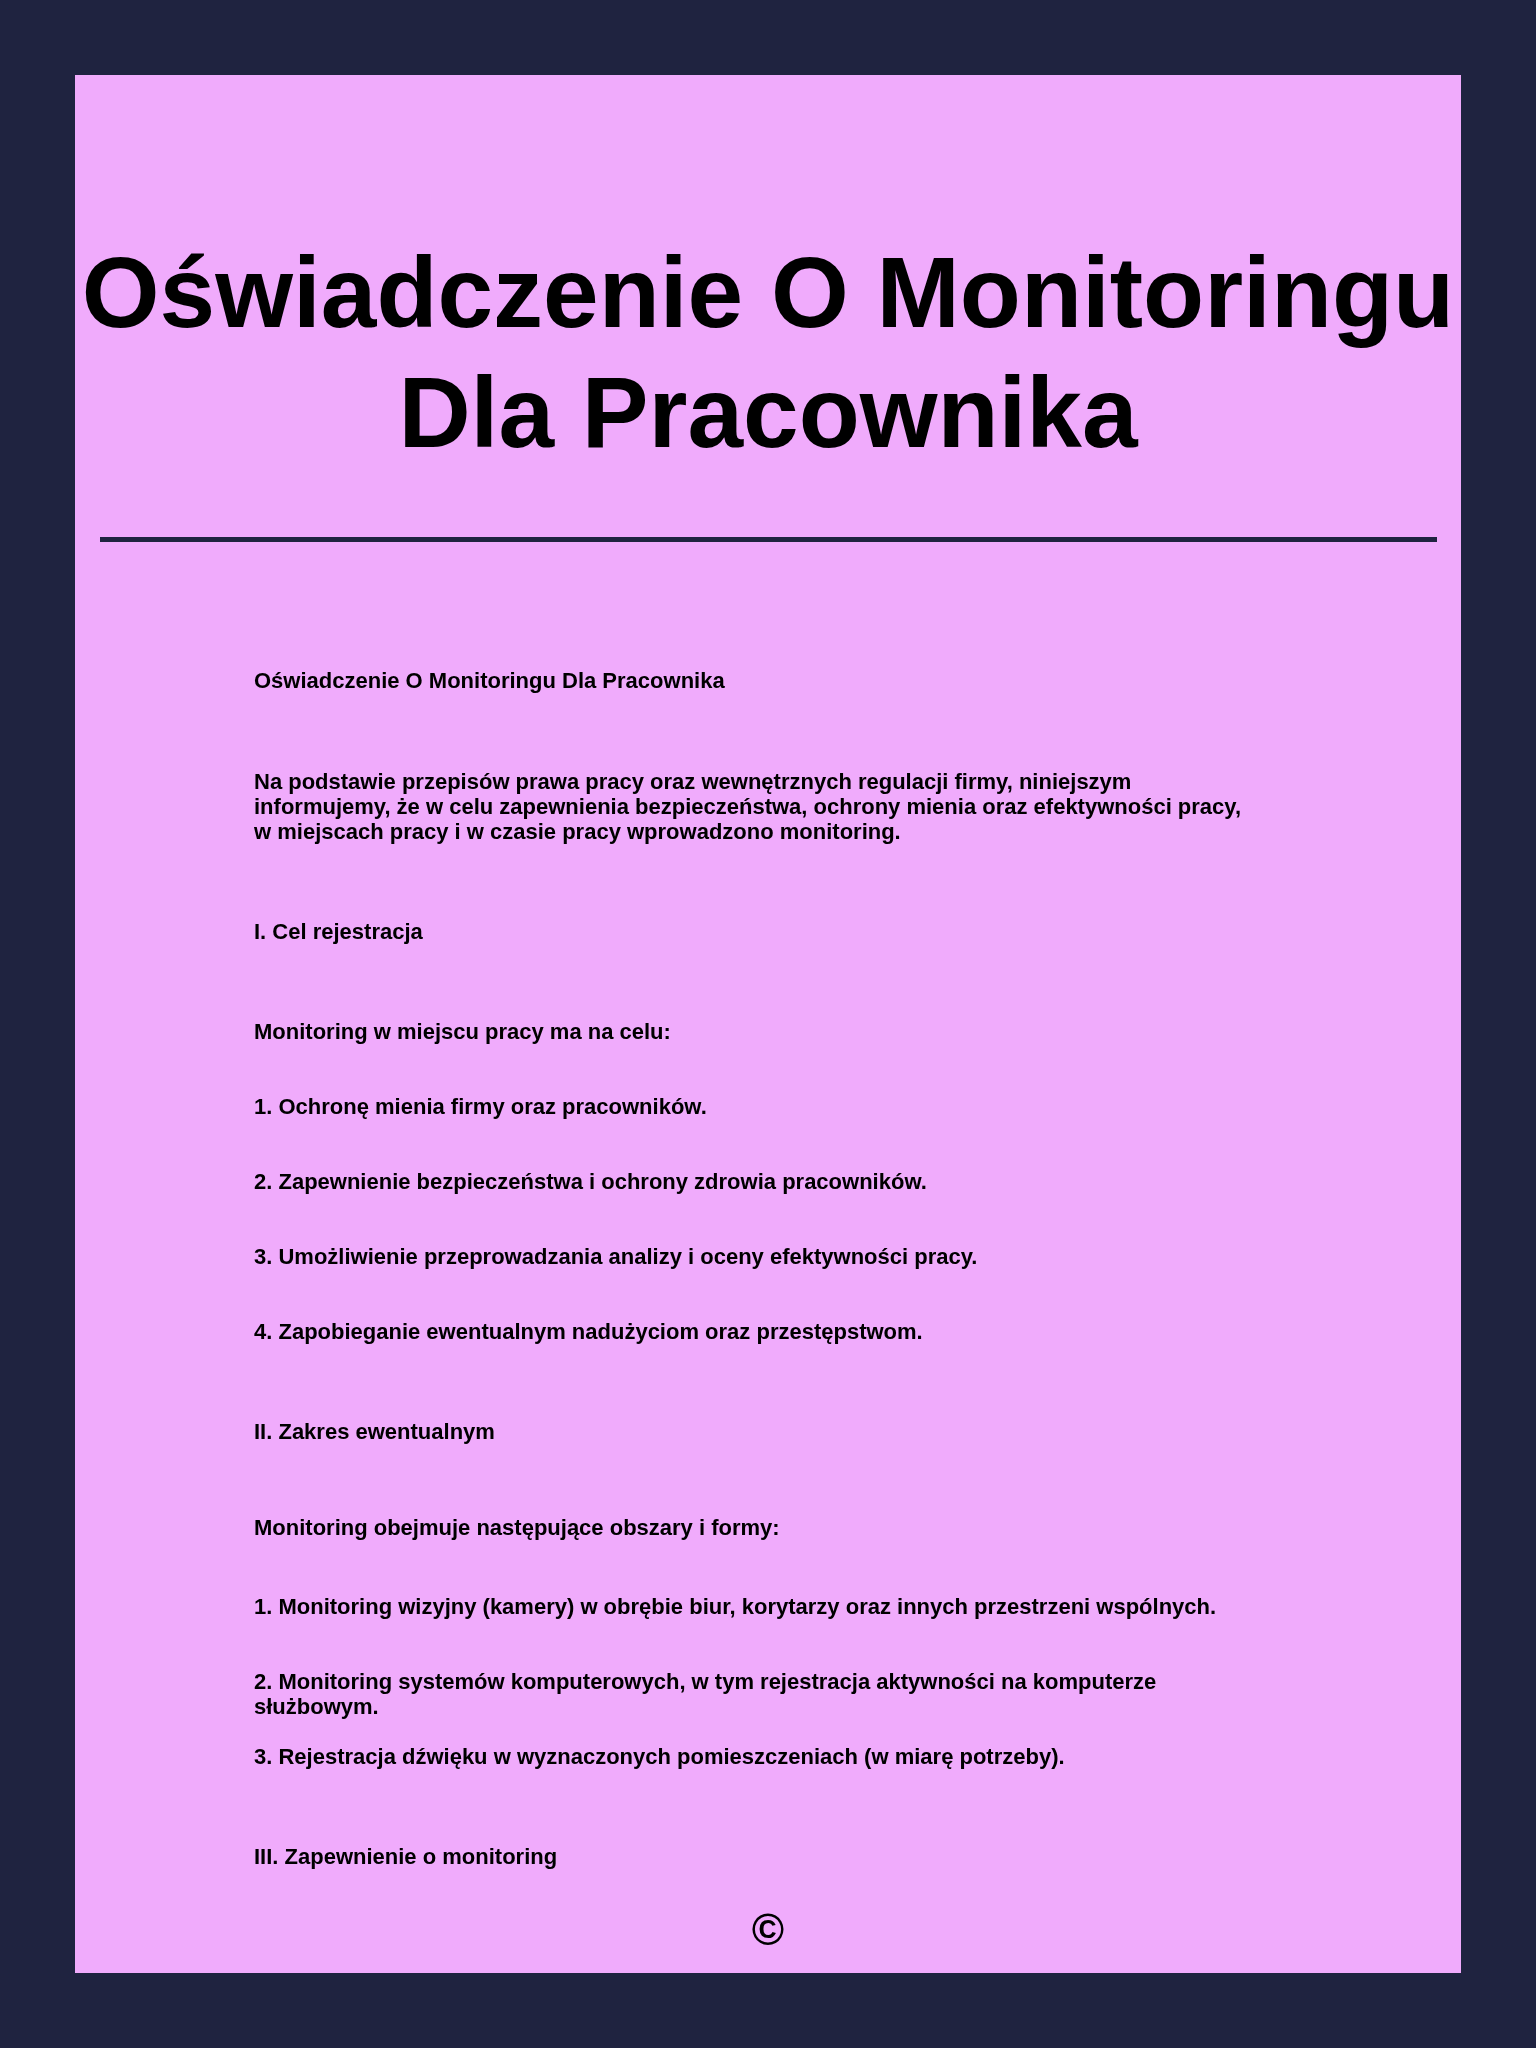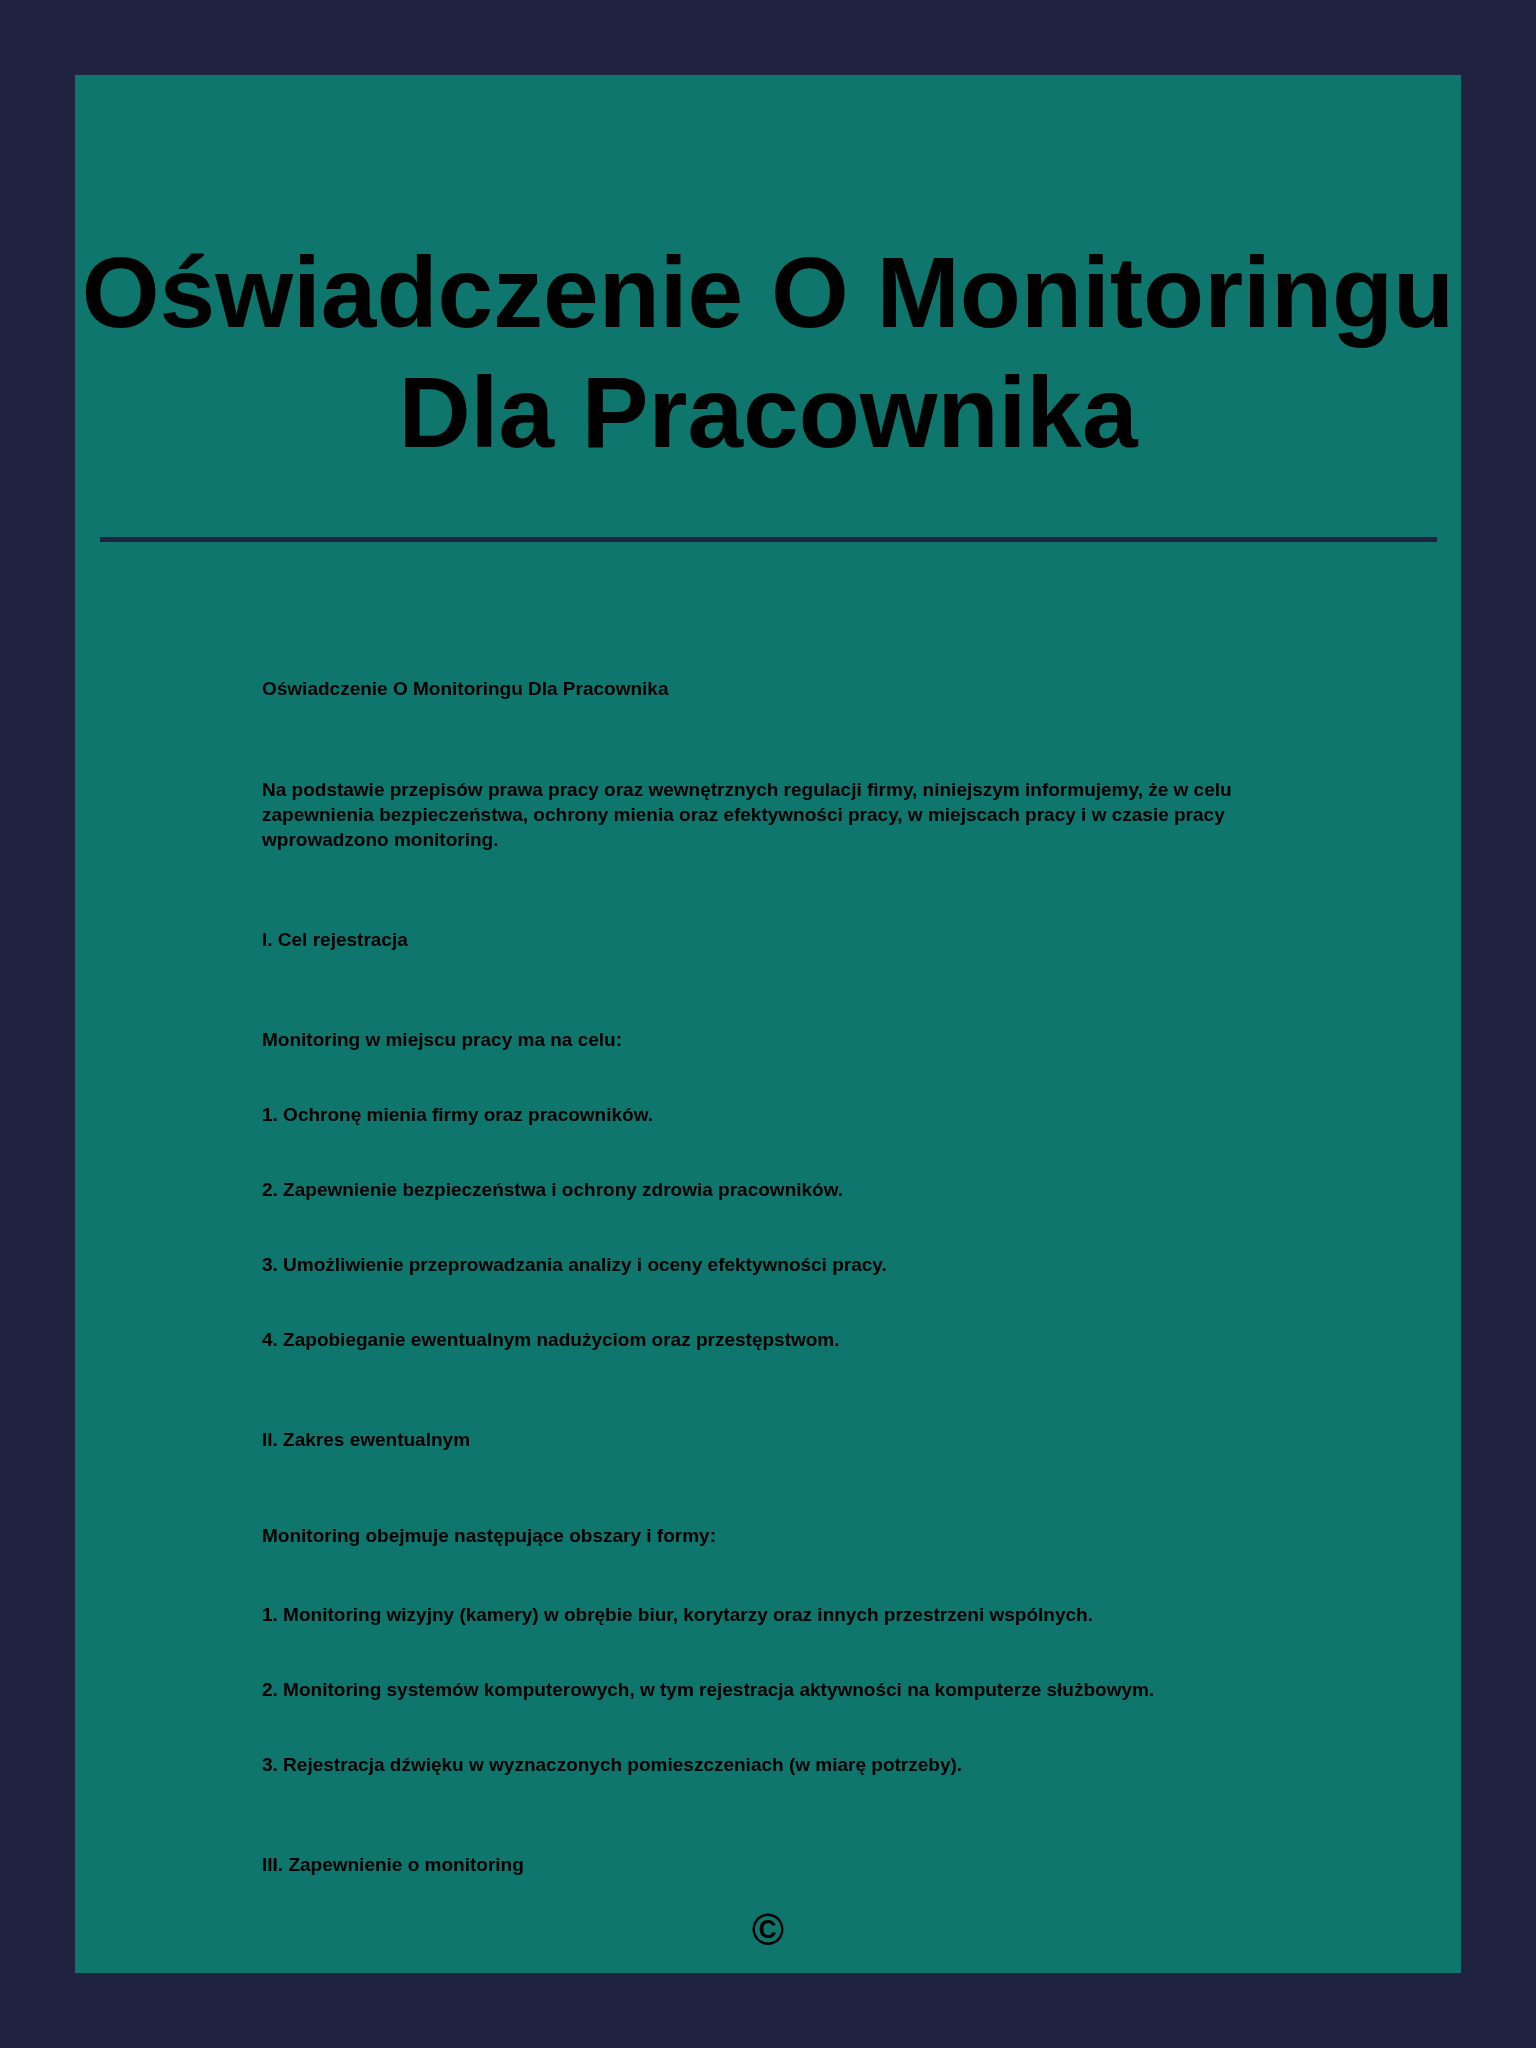--- a/index.html
+++ b/index.html
@@ -14,21 +14,21 @@
     overflow: hidden;
     font-family: "Liberation Sans", sans-serif;
     color: #000;
   }
   .page {
     position: absolute;
     left: 75px;
     top: 75px;
     width: 1386px;
     height: 1898px;
-    background: #0f766e;
+    background: #f0abfc;
   }
   .title {
     position: absolute;
     left: 0;
     top: 248px;
     width: 1386px;
     margin: 0;
     text-align: center;
     font-weight: bold;
     font-size: 100px;
@@ -52,22 +52,22 @@
   .content {
     position: absolute;
     left: 175px;
     top: 0;
     width: 1010px;
   }
   .content p {
     position: absolute;
     left: 0;
     width: 1010px;
-    margin: 12px;
-    font-size: 19px;
+    margin: 4px;
+    font-size: 22px;
     line-height: 25px;
     font-weight: bold;
   }
   .copyright {
     position: absolute;
     left: 0;
     width: 1386px;
     top: 1830px;
     text-align: center;
     font-size: 44px;

